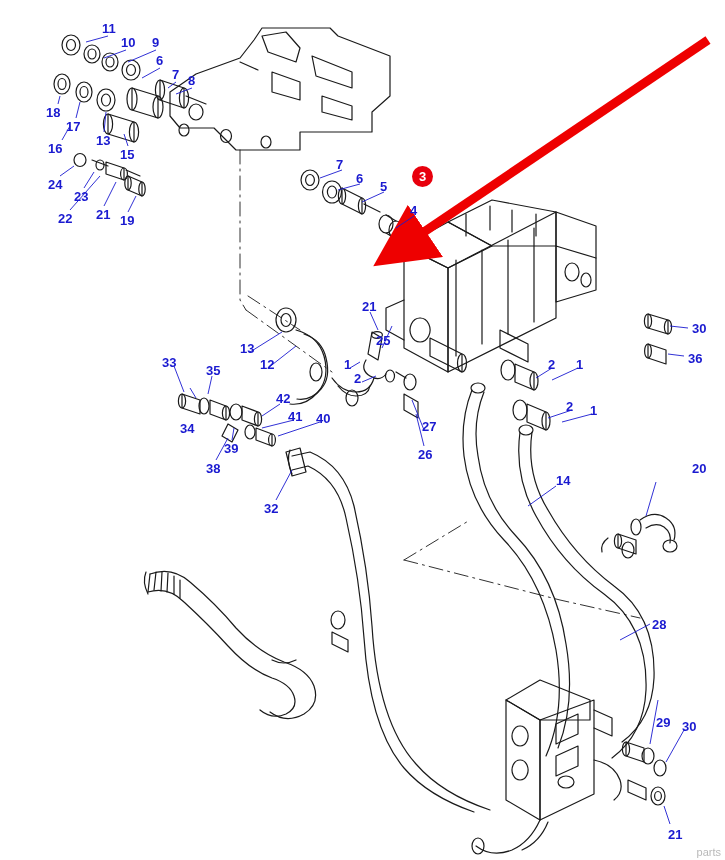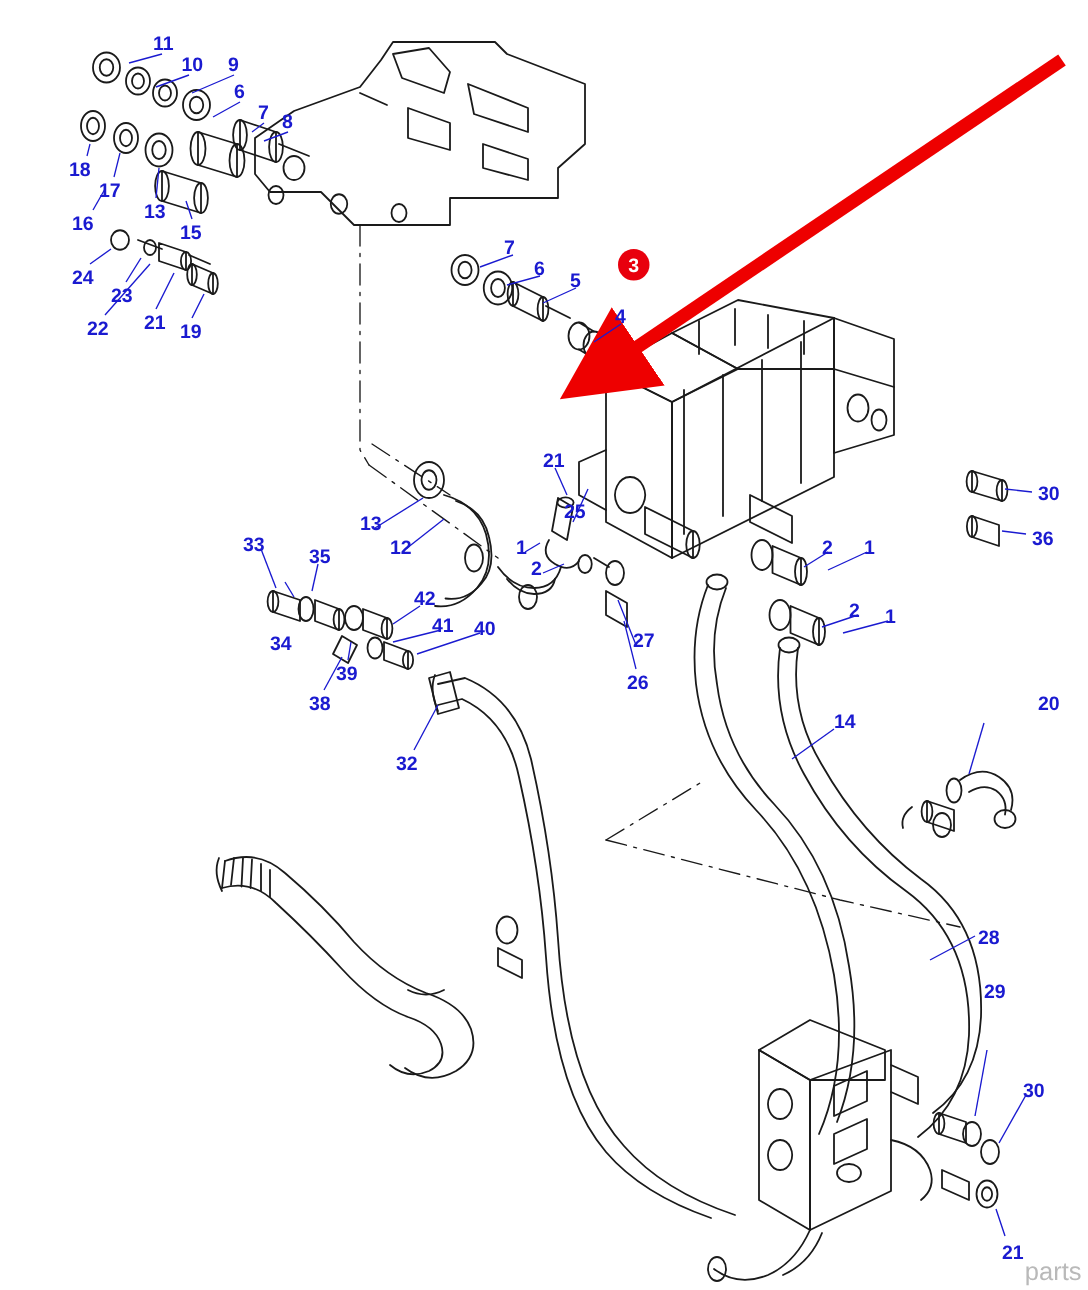--- a/index.html
+++ b/index.html
@@ -46,21 +46,21 @@
     font-weight: bold;
     display: flex;
     align-items: center;
     justify-content: center;
     line-height: 1;
   }
   .wm {
     position: absolute;
     right: 4px;
     bottom: 2px;
-    font-size: 17px;
+    font-size: 11px;
     color: #b9b9b9;
     font-family: "Liberation Sans", sans-serif;
   }
 </style>
 </head>
 <body>
 
 <div id="canvas">
 
   <svg id="diagram-svg" viewBox="0 0 725 860">
@@ -337,21 +337,21 @@
   <div class="callout" style="left:422px; top:420px;">27</div>
   <div class="callout" style="left:418px; top:448px;">26</div>
 
   <div class="callout" style="left:692px; top:322px;">30</div>
   <div class="callout" style="left:688px; top:352px;">36</div>
 
   <div class="callout" style="left:264px; top:502px;">32</div>
   <div class="callout" style="left:556px; top:474px;">14</div>
   <div class="callout" style="left:652px; top:462px;margin-left:40px;">20</div>
   <div class="callout" style="left:652px; top:618px;">28</div>
-  <div class="callout" style="left:656px; top:654px;text-align:center;">29</div>
+  <div class="callout" style="left:656px; top:716px;text-align:center;">29</div>
   <div class="callout" style="left:682px; top:720px;">30</div>
   <div class="callout" style="left:668px; top:828px;">21</div>
 
   <svg style="position:absolute;left:0;top:0;width:725px;height:860px;pointer-events:none;">
     <g stroke="#1a1ad0" stroke-width="0.9" fill="none">
       <path d="M108 36 L86 42"></path>
       <path d="M126 50 L104 58"></path>
       <path d="M156 50 L128 62"></path>
       <path d="M160 68 L142 78"></path>
       <path d="M176 82 L168 88"></path>

